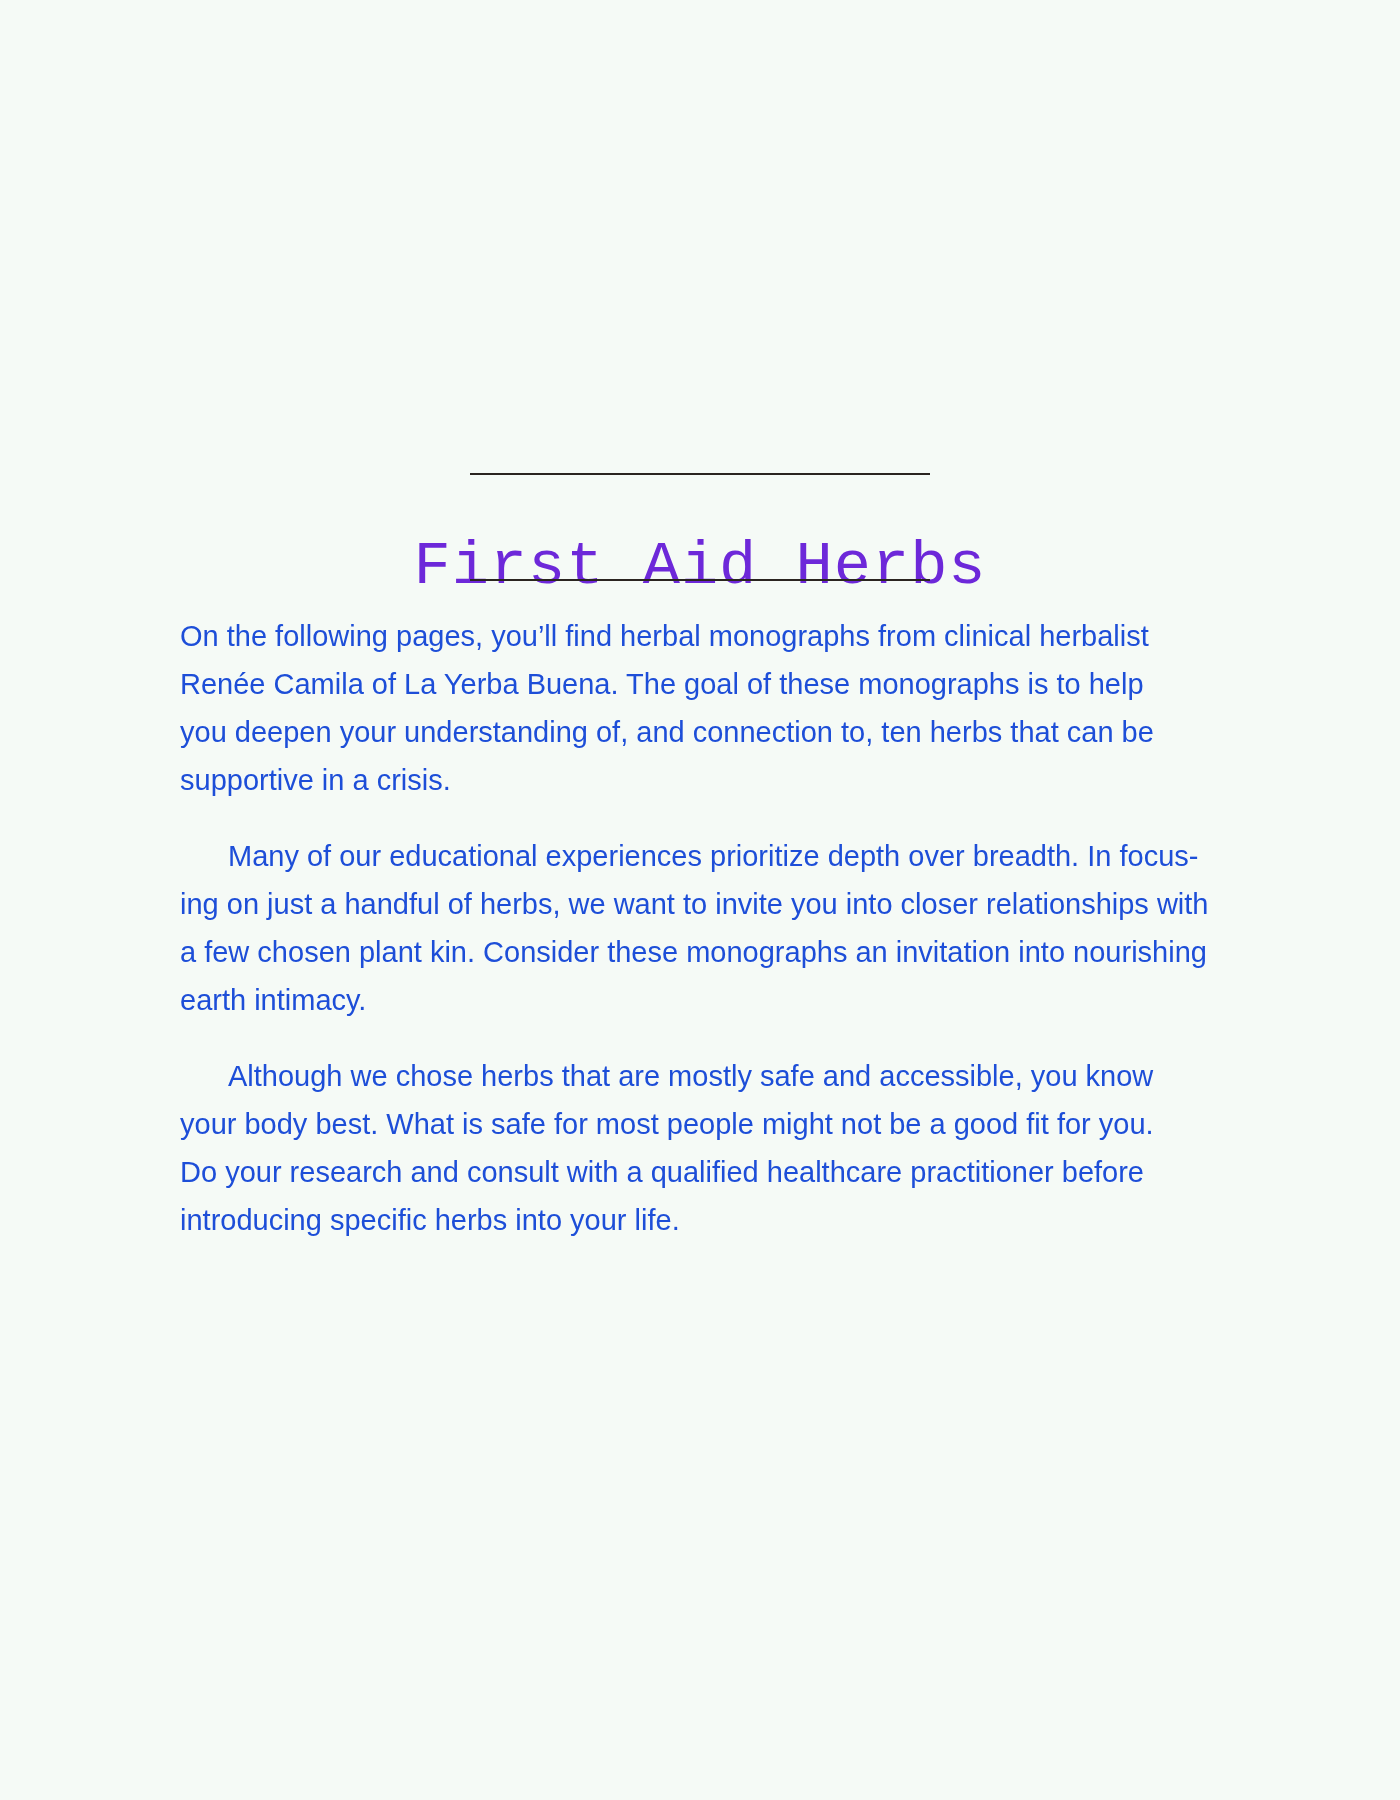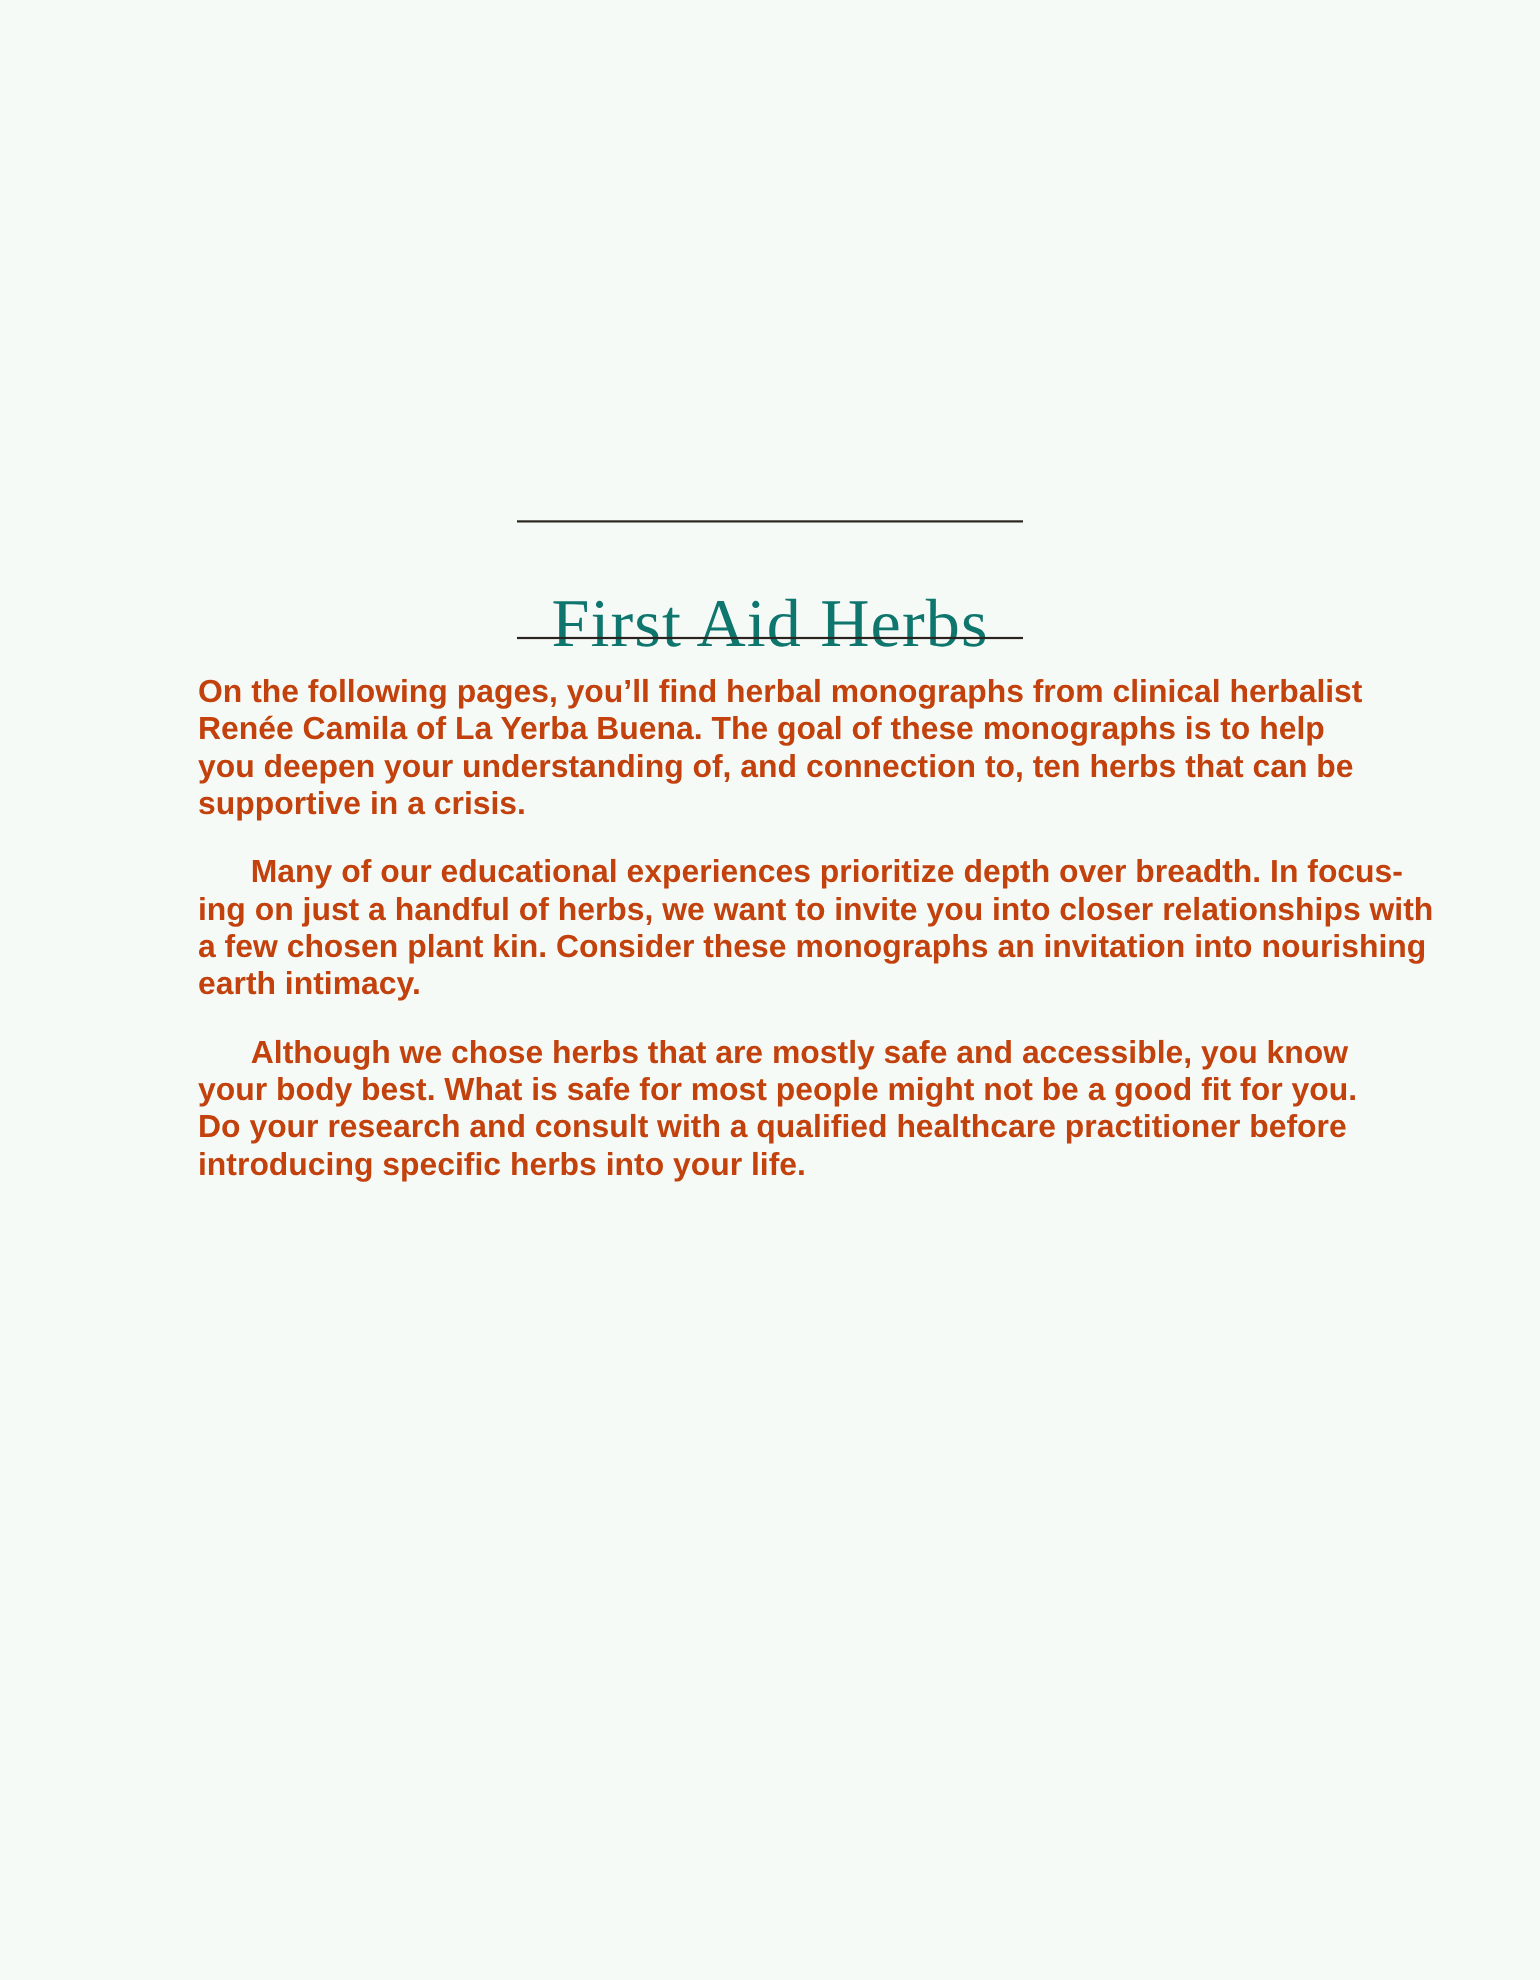--- a/index.html
+++ b/index.html
@@ -29,43 +29,42 @@
     background: #2a2420;
   }
   .title-rule.top { top: 473px; }
   .title-rule.bottom { top: 579px; }
   .page-title {
     position: absolute;
     top: 494px;
     left: 0;
     width: 1400px;
     text-align: center;
-    font-family: Liberation Serif, serif;
+    font-family: Liberation Mono, monospace;
     font-size: 62px;
     line-height: 62px;
     font-weight: 400;
     letter-spacing: 1px;
-    color: #0f766e;
+    color: #6d28d9;
     white-space: nowrap;
   }
   .body-text {
     position: absolute;
     left: 180px;
     top: 612px;
     width: 1140px;
   }
   .body-text p {
     margin: 0;
     padding: 0;
     font-size: 29px;
-    line-height: 34px;
+    line-height: 48px;
     letter-spacing: 0px;
     white-space: pre-line; 
-    color: #c2410c;
-    font-weight: bold;
+    color: #1d4ed8;
   }
   .body-text p.indented {
     text-indent: 48px;
     margin-top: 28px;
   }
 </style>
 </head>
 <body>
 
 <div class="page">

